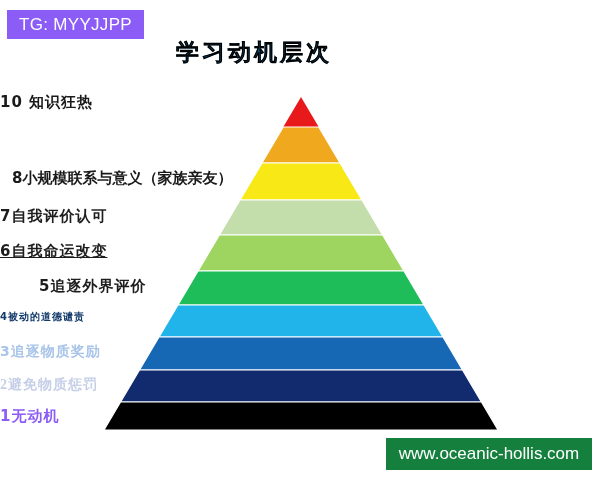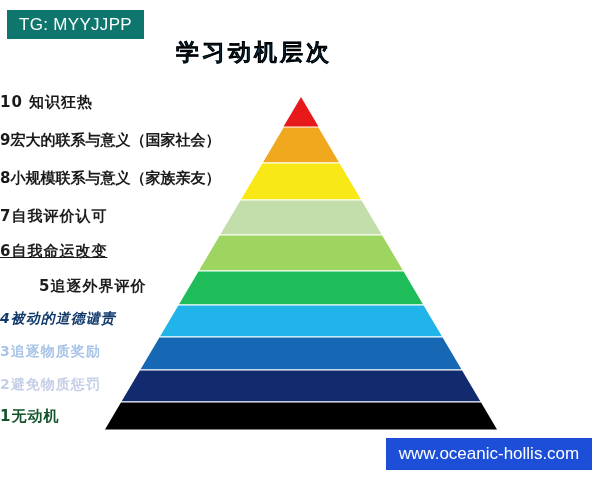--- a/index.html
+++ b/index.html
@@ -24,39 +24,39 @@
     background: #ffffff;
   }
 
   
   .tg-tag {
     position: absolute;
     left: 7px;
     top: 10px;
     width: 137px;
     height: 29px;
-    background: #0f766e;
+    background: #8b5cf6;
     color: #ffffff;
     font-family: "Liberation Sans", "DejaVu Sans", sans-serif;
     font-size: 17px;
     letter-spacing: 0.3px;
     display: flex;
     align-items: center;
     justify-content: center;
     box-sizing: border-box;
   }
 
   
   .site-tag {
     position: absolute;
     right: 6px;
     bottom: 8px;
     width: 210px;
     height: 36px;
-    background: #1d4ed8;
+    background: #15803d;
     border: 2px solid #ffffff;
     color: #ffffff;
     font-family: "Liberation Sans", "DejaVu Sans", sans-serif;
     font-size: 17px;
     display: flex;
     align-items: center;
     justify-content: center;
     box-sizing: border-box;
     letter-spacing: 0px;
   }
@@ -94,25 +94,25 @@
     position: absolute;
     width: 573px;
     left: 0;
     text-align: left;
     font-family: "DejaVu Sans", "Liberation Sans", sans-serif;
     font-weight: bold;
     white-space: nowrap;
   }
   .lbl-10 { font-size: 15px; letter-spacing: 1px; }
   .lbl-9  { font-size: 15px; letter-spacing: 0px; }
-  .lbl-8  { font-size: 15px; letter-spacing: 0px; }
+  .lbl-8  { font-size: 15px; letter-spacing: 0px; padding-left: 12px; }
   .lbl-7  { font-size: 15px; letter-spacing: 1px; }
   .lbl-6  { font-size: 15px; letter-spacing: 1px; text-decoration: underline; }
   .lbl-5  { font-size: 15px; letter-spacing: 1px; margin-left: 39px; }
-  .lbl-4  { font-size: 14px; letter-spacing: 1px; font-style: italic; }
+  .lbl-4  { font-size: 10px; letter-spacing: 1px; }
   .lbl-3  { font-size: 14px; letter-spacing: 1px; }
   .lbl-2  { font-size: 14px; letter-spacing: 1px; }
   .lbl-1  { font-size: 15px; letter-spacing: 1px; }
 </style>
 </head>
 <body>
 
 <div id="canvas">
 
   <div class="tg-tag">TG: MYYJJPP</div>
@@ -131,33 +131,32 @@
           <polygon points="177.94894894894895,305 424.05105105105105,305 442.981981981982,337 159.018018018018,337" fill="#20b4ea" stroke="#ffffff" stroke-width="1.2"></polygon>
           <polygon points="159.018018018018,337 442.981981981982,337 462.5045045045045,370 139.4954954954955,370" fill="#1668b5" stroke="#ffffff" stroke-width="1.2"></polygon>
           <polygon points="139.4954954954955,370 462.5045045045045,370 481.43543543543547,402 120.56456456456456,402" fill="#122a6e" stroke="#ffffff" stroke-width="1.2"></polygon>
           <polygon points="120.56456456456456,402 481.43543543543547,402 498,430 104,430" fill="#000000" stroke="#ffffff" stroke-width="1.2"></polygon>
         </g>
     </svg>
   </div>
 
   <div class="level-label lbl-10" style="top: 93px; color: rgb(26, 26, 26);">10 知识狂热</div>
 
-  <div class="level-label lbl-9" style="top: 131px; color: rgb(26, 26, 26);">9宏大的联系与意义（国家社会）</div>
 
   <div class="level-label lbl-8" style="top: 169px; color: rgb(26, 26, 26);">8小规模联系与意义（家族亲友）</div>
 
   <div class="level-label lbl-7" style="top: 207px; color: rgb(29, 29, 29);">7自我评价认可</div>
 
   <div class="level-label lbl-6" style="top: 242px; color: rgb(29, 29, 29);">6自我命运改变</div>
 
   <div class="level-label lbl-5" style="top: 277px; color: rgb(29, 29, 29);">5追逐外界评价</div>
 
   <div class="level-label lbl-4" style="top: 310px; color: rgb(18, 58, 107);">4被动的道德谴责</div>
 
   <div class="level-label lbl-3" style="top: 343px; color: rgb(168, 196, 232);">3追逐物质奖励</div>
 
-  <div class="level-label lbl-2" style="top: 376px; color: rgb(198, 207, 232);">2避免物质惩罚</div>
+  <div class="level-label lbl-2" style="top: 376px; color: rgb(198, 207, 232); font-family: Liberation Serif, serif;">2避免物质惩罚</div>
 
-  <div class="level-label lbl-1" style="top: 407px; color: #14532d;">1无动机</div>
+  <div class="level-label lbl-1" style="top: 407px; color: #8b5cf6;">1无动机</div>
 
   <div class="site-tag">www.oceanic-hollis.com</div>
 
 </div>
 
 </body></html>

